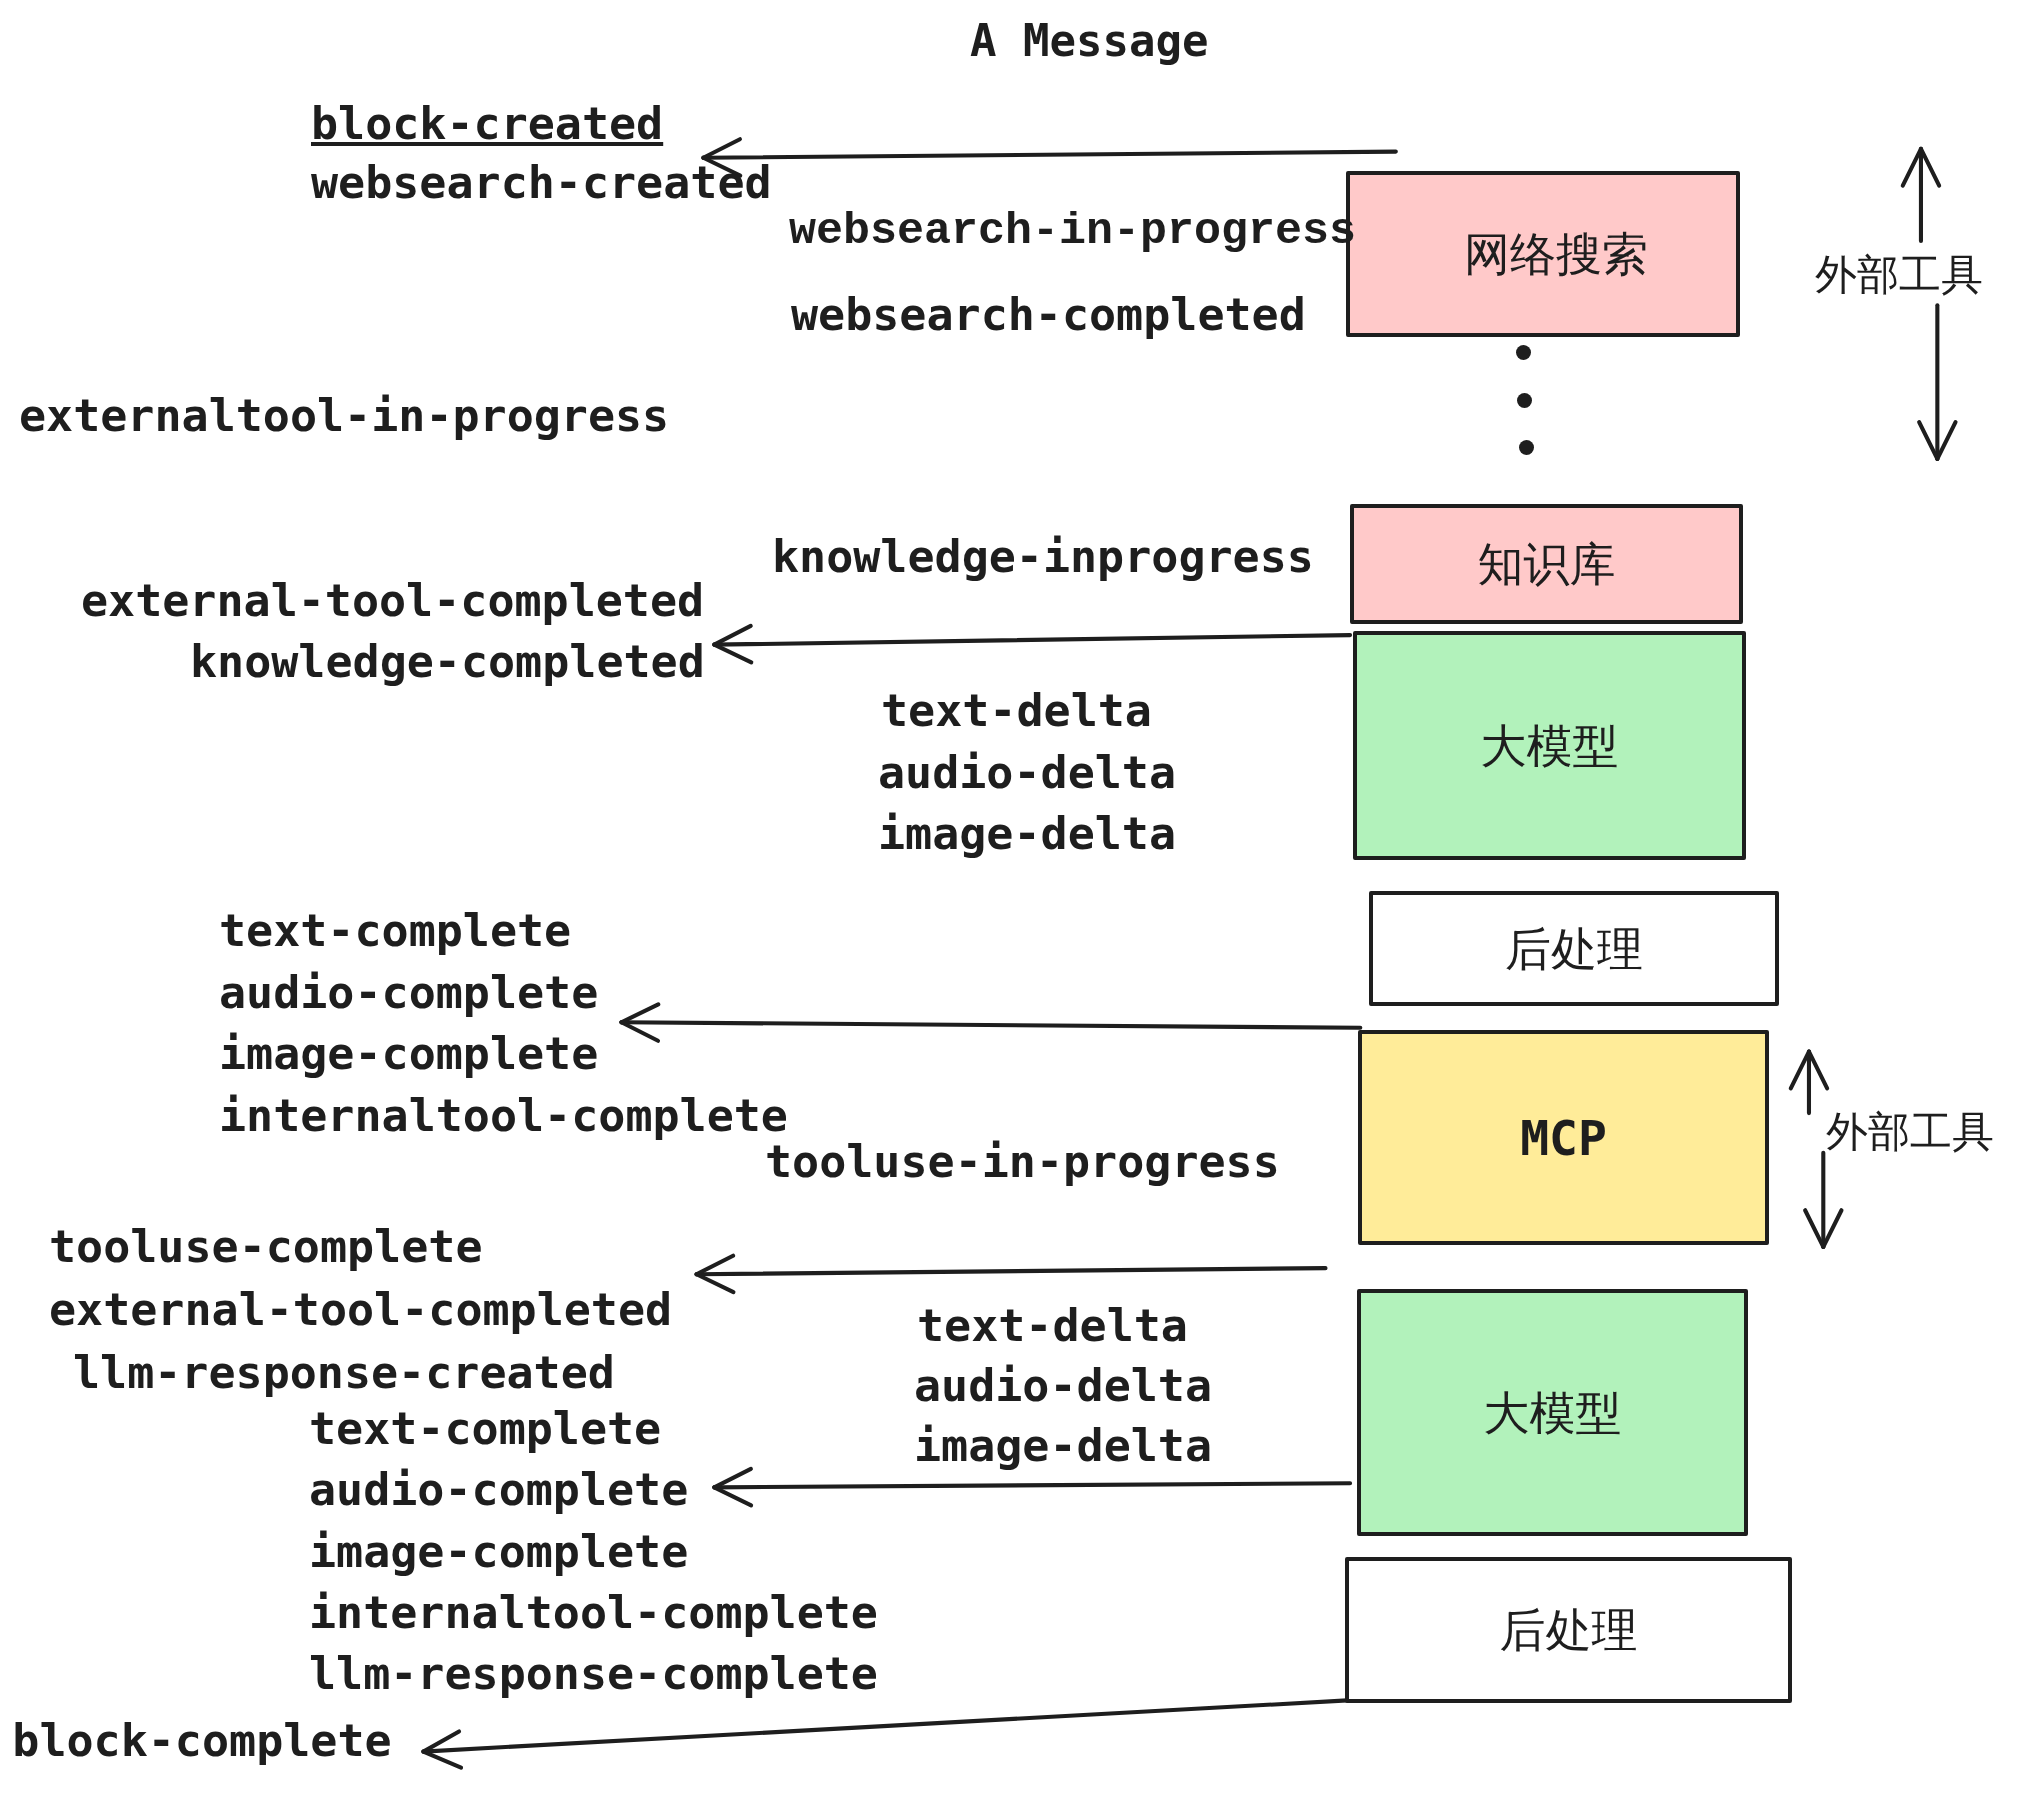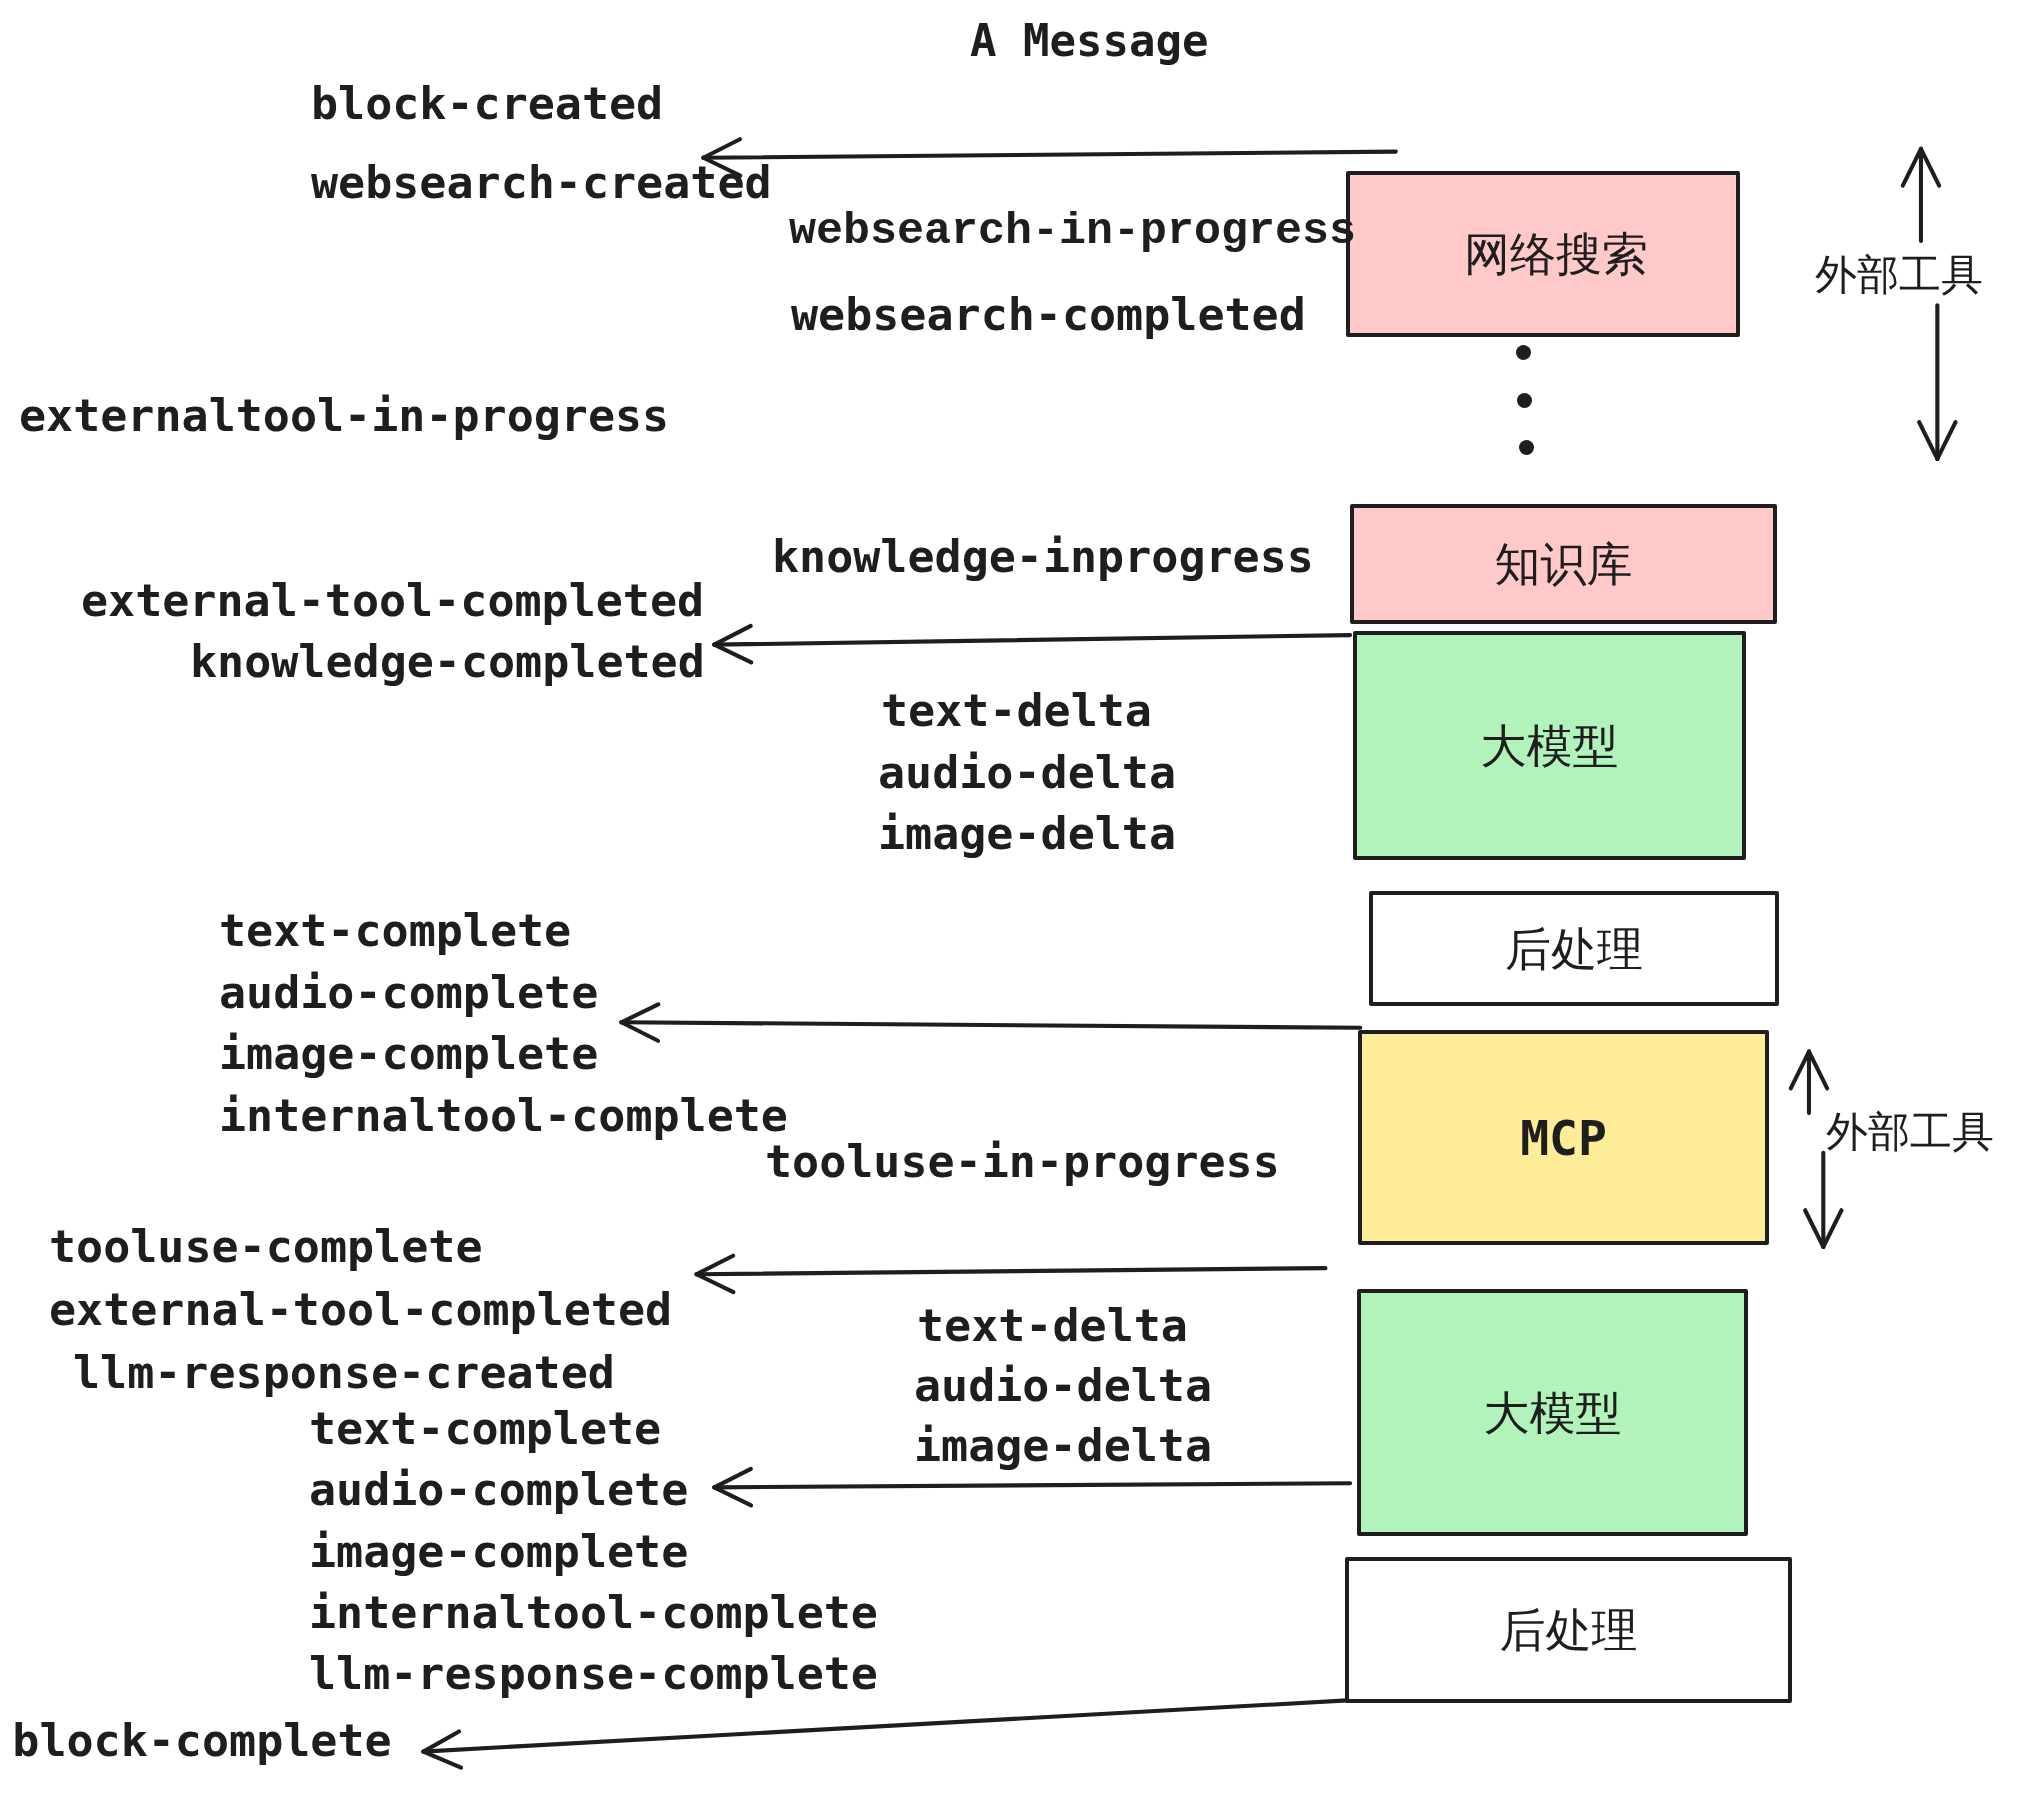--- a/index.html
+++ b/index.html
@@ -103,41 +103,41 @@
       <line x1="2649" y1="1540" x2="2622.3631135820688" y2="1593.7631498515316" stroke="#1e1e1e" stroke-width="6" stroke-linecap="round"></line>
       <line x1="2649" y1="1540" x2="2675.6368864179312" y2="1593.7631498515316" stroke="#1e1e1e" stroke-width="6" stroke-linecap="round"></line>
       <line x1="2670" y1="1688" x2="2670" y2="1826" stroke="#1e1e1e" stroke-width="6" stroke-linecap="round"></line>
       <line x1="2670" y1="1826" x2="2696.6368864179312" y2="1772.2368501484684" stroke="#1e1e1e" stroke-width="6" stroke-linecap="round"></line>
       <line x1="2670" y1="1826" x2="2643.3631135820688" y2="1772.2368501484684" stroke="#1e1e1e" stroke-width="6" stroke-linecap="round"></line>
     </svg>
   <div>
       <div class="box" style="left: 1346px; top: 171px; width: 394px; height: 166px; background: rgb(255, 201, 201); padding-left: 26px;">
         <span class="box-label">网络搜索</span>
       </div>
-      <div class="box" style="left: 1350px; top: 504px; width: 427px; height: 120px; background: rgb(255, 201, 201);">
+      <div class="box" style="left: 1350px; top: 504px; width: 393px; height: 120px; background: rgb(255, 201, 201);">
         <span class="box-label">知识库</span>
       </div>
       <div class="box" style="left: 1353px; top: 631px; width: 393px; height: 229px; background: rgb(178, 242, 187);">
         <span class="box-label">大模型</span>
       </div>
       <div class="box" style="left: 1369px; top: 891px; width: 410px; height: 115px; background: rgb(255, 255, 255);">
         <span class="box-label">后处理</span>
       </div>
       <div class="box" style="left: 1358px; top: 1030px; width: 411px; height: 215px; background: rgb(255, 236, 153);">
         <span class="box-label mono">MCP</span>
       </div>
       <div class="box" style="left: 1357px; top: 1289px; width: 391px; height: 247px; background: rgb(178, 242, 187);">
         <span class="box-label">大模型</span>
       </div>
       <div class="box" style="left: 1345px; top: 1557px; width: 447px; height: 146px; background: rgb(255, 255, 255);">
         <span class="box-label">后处理</span>
       </div>
     </div>
   <div>
-      <div class="event" style="left: 311px; top: 81px;">block-created</div>
+      <div class="event" style="left: 311px; top: 101px; text-decoration: underline;">block-created</div>
       <div class="event" style="left: 311px; top: 160px;">websearch-created</div>
       <div class="event" style="left: 789px; top: 209px; font-family: Liberation Mono, monospace;">websearch-in-progress</div>
       <div class="event" style="left: 791px; top: 292px;">websearch-completed</div>
       <div class="event" style="left: 19px; top: 393px; text-align: right;">externaltool-in-progress</div>
       <div class="event" style="left: 81px; top: 578px;">external-tool-completed</div>
       <div class="event" style="left: 190px; top: 639px;">knowledge-completed</div>
       <div class="event" style="left: 772px; top: 534px;">knowledge-inprogress</div>
       <div class="event" style="left: 881px; top: 688px;">text-delta</div>
       <div class="event" style="left: 878px; top: 750px;">audio-delta</div>
       <div class="event" style="left: 878px; top: 811px;">image-delta</div>

